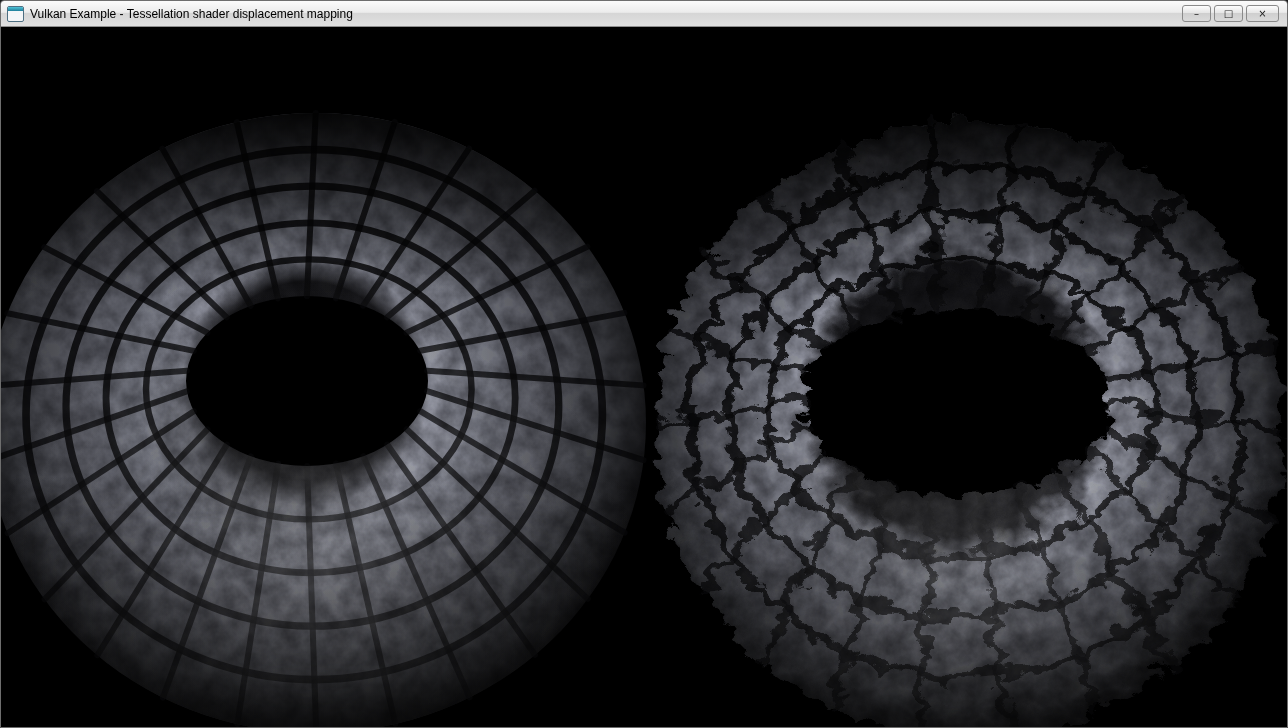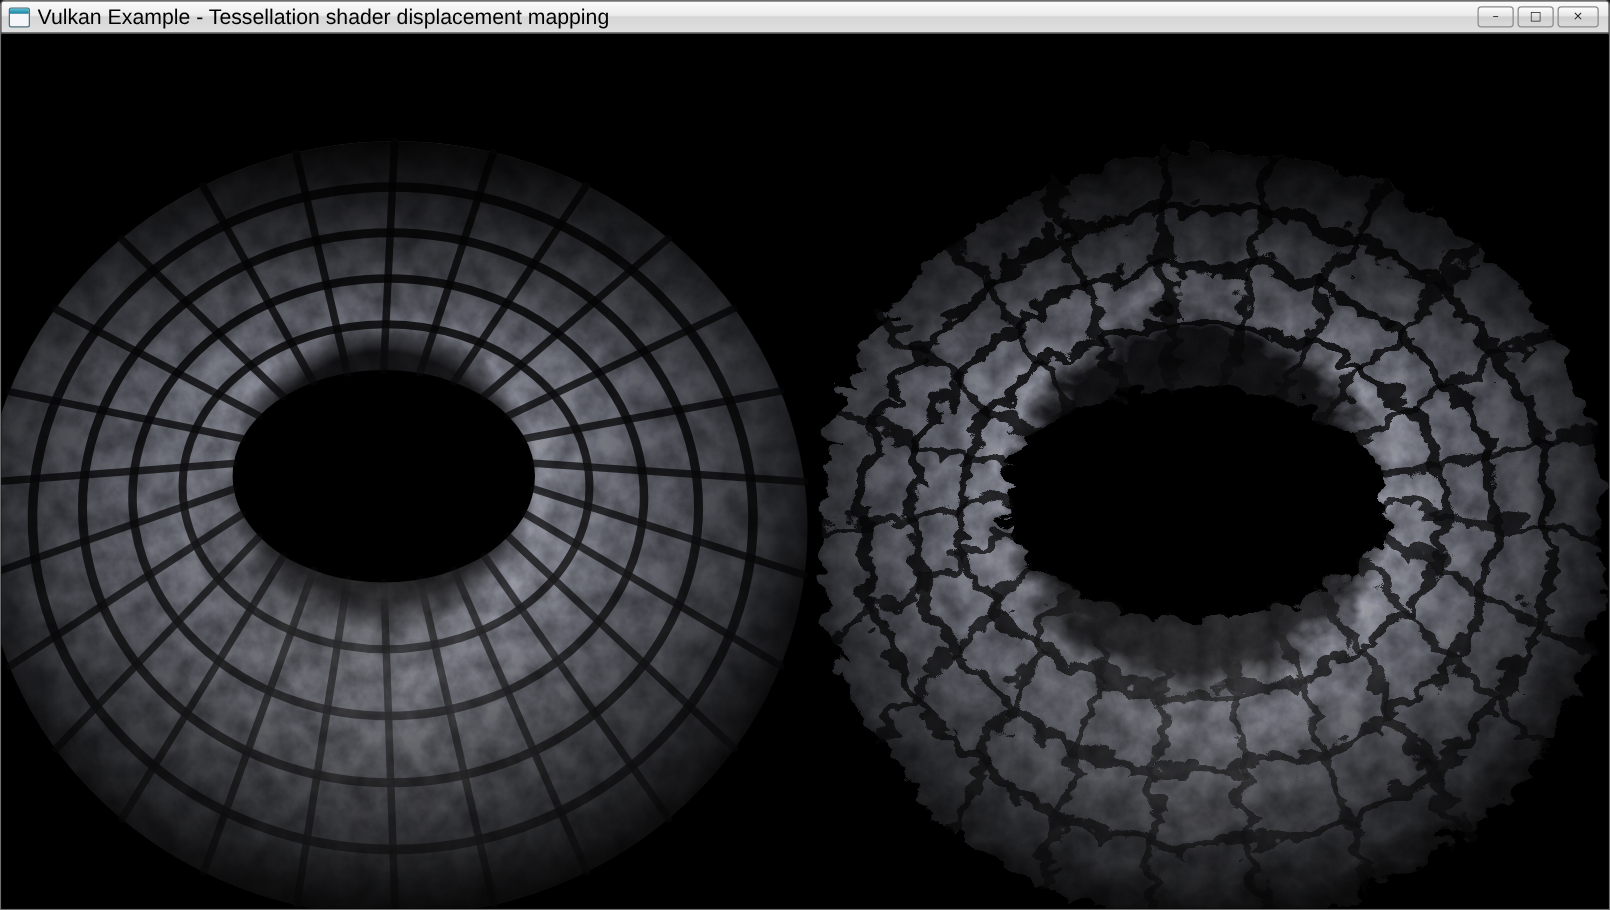--- a/index.html
+++ b/index.html
@@ -38,21 +38,21 @@
     position:relative;
     flex:0 0 auto;
   }
   .app-icon .app-icon-bar{
     position:absolute; left:0; top:0; right:0;
     height:4px;
     background:linear-gradient(#4fc3d8,#1f7e9a);
     border-radius:1px 1px 0 0;
   }
   .title-text{
-    font-size:17px;
+    font-size:12px;
     color:#000;
     white-space:nowrap;
     overflow:hidden;
     text-overflow:ellipsis;
     flex:1 1 auto;
   }
   .win-controls{
     display:flex;
     align-items:flex-start;
     gap:3px;

